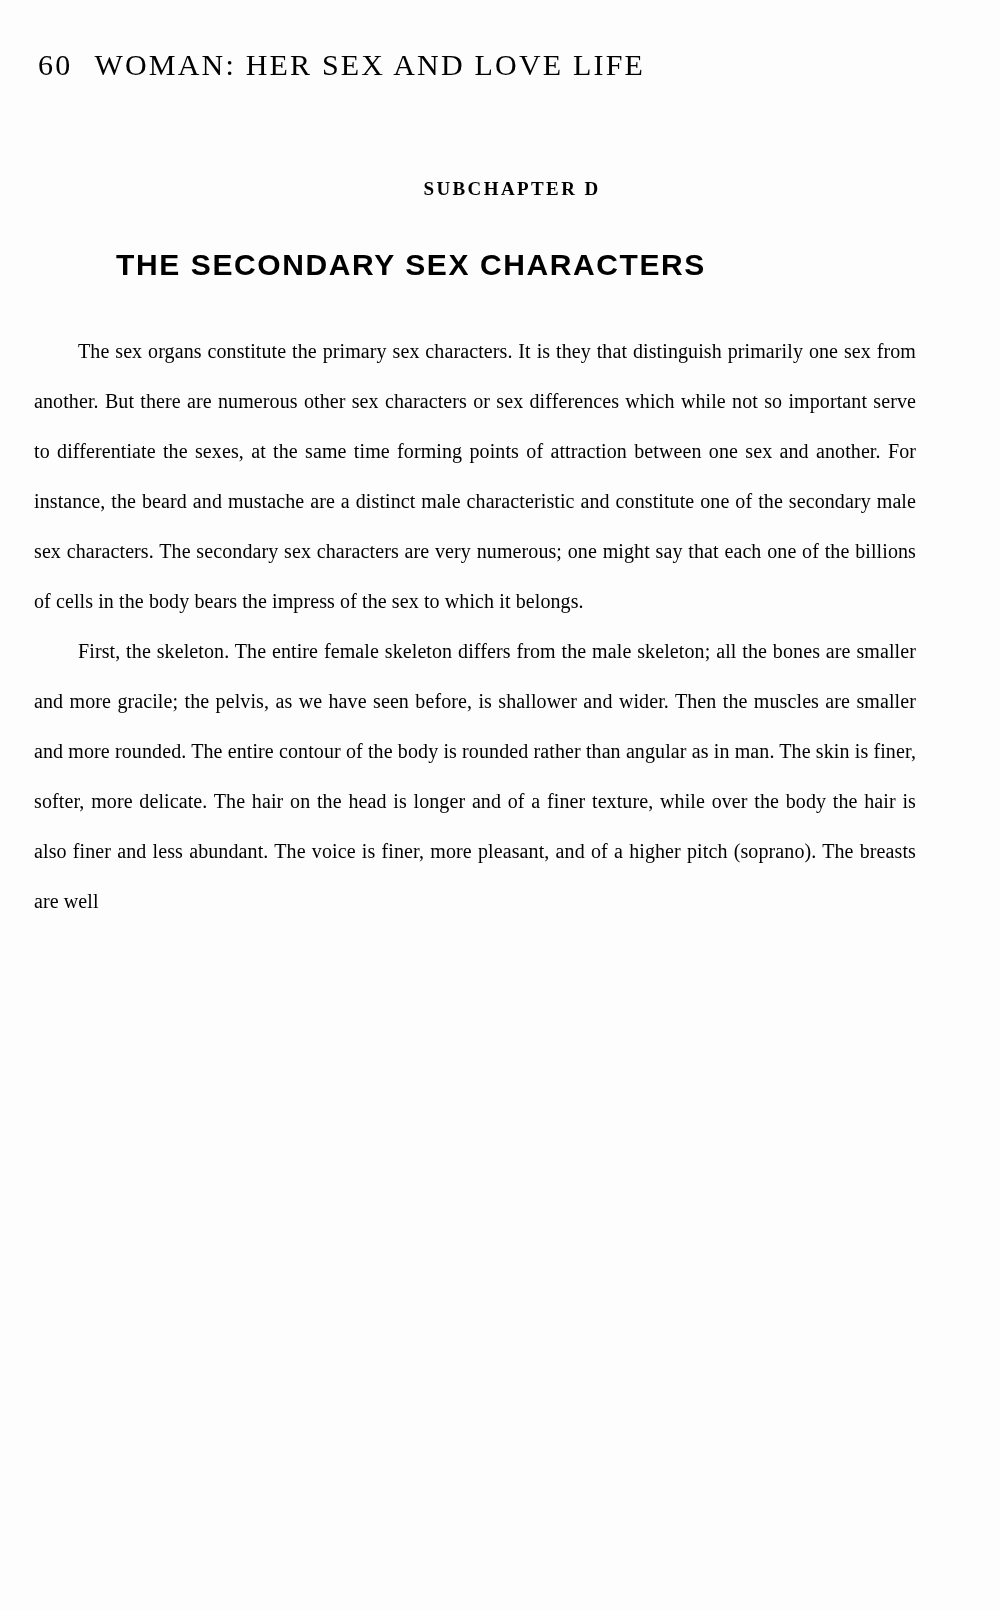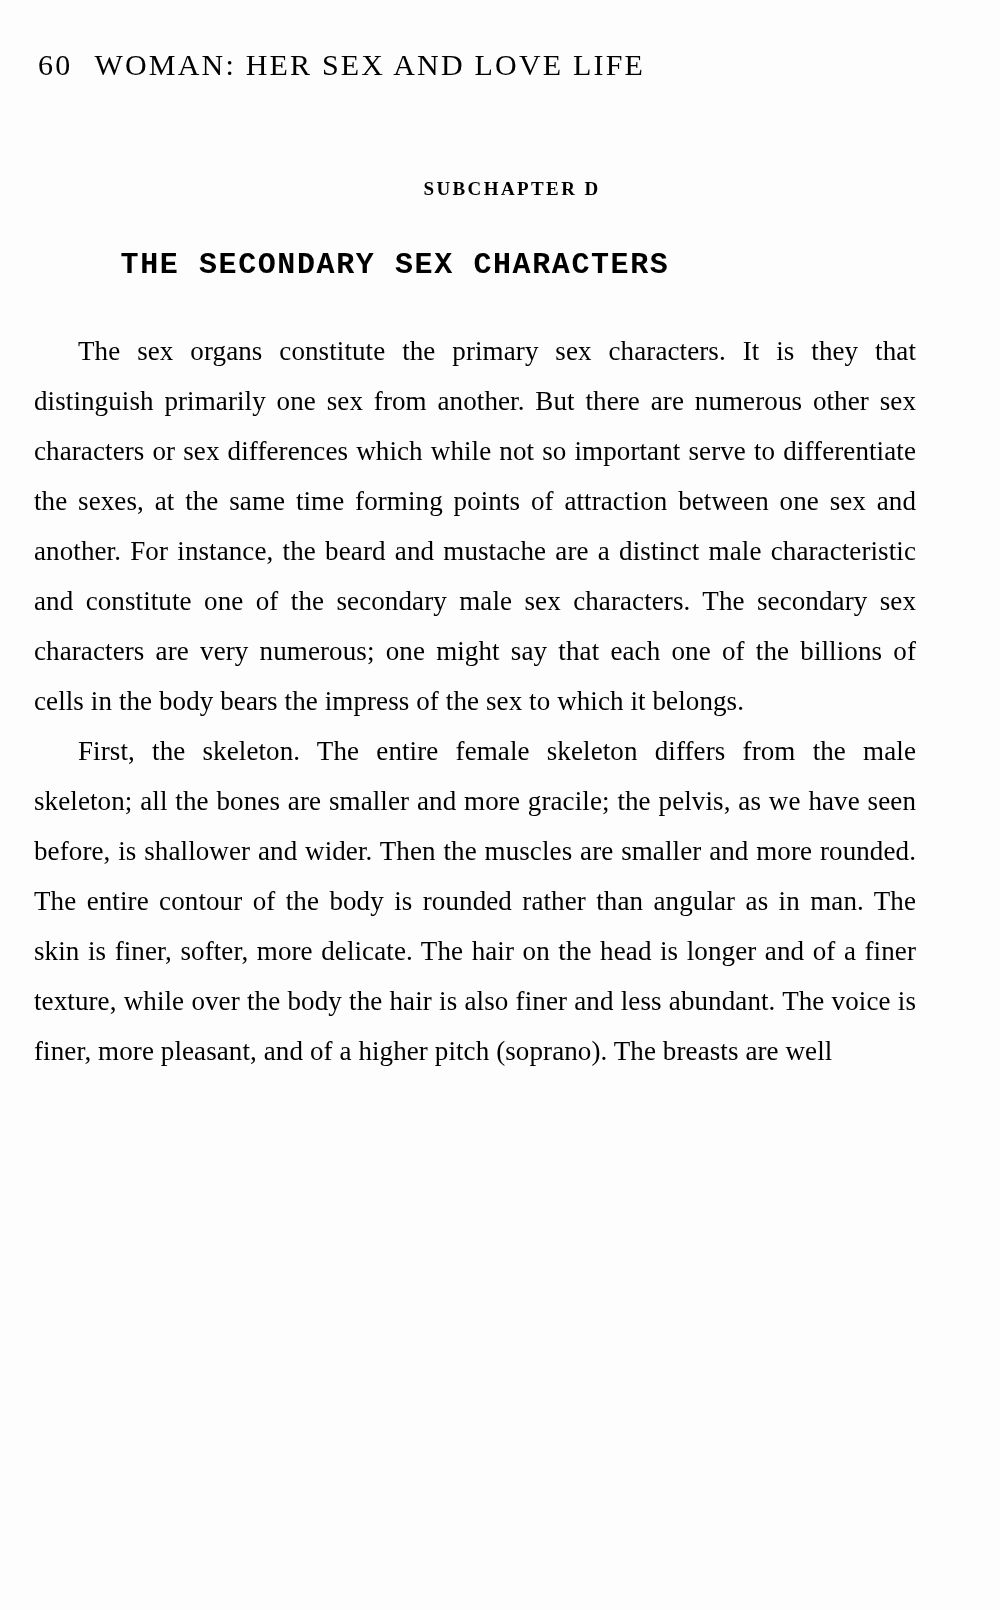--- a/index.html
+++ b/index.html
@@ -42,38 +42,38 @@
     top: 178px;
     width: 1000px;
     text-align: center;
     font-size: 19px;
     letter-spacing: 2.4px;
     font-weight: 600;
     padding-left: 12px;
   }
   .section-title {
     position: absolute;
-    left: 0;
+    left: 16px;
     top: 248px;
     width: 790px;
     text-align: center;
     font-size: 30px;
     font-weight: bold;
     letter-spacing: 1.6px;
-    font-family: Liberation Mono, monospace;
+    font-family: Liberation Sans, sans-serif;
   }
   .body-text {
     position: absolute;
     left: 34px;
     top: 326px;
     width: 882px;
   }
   .para {
     margin: 0;
-    font-size: 27px;
+    font-size: 20px;
     line-height: 50px;
     text-align: justify;
     text-justify: inter-word;
     text-indent: 44px;
     letter-spacing: 0.1px;
   }
   .para:last-child {
     text-align: justify;
   }
 </style>

